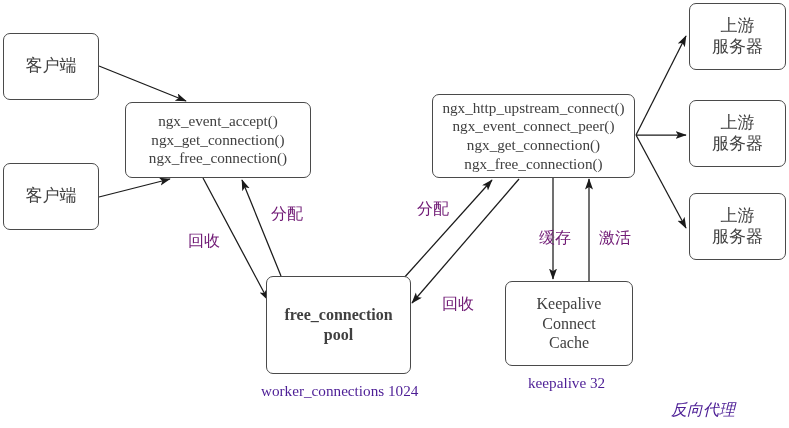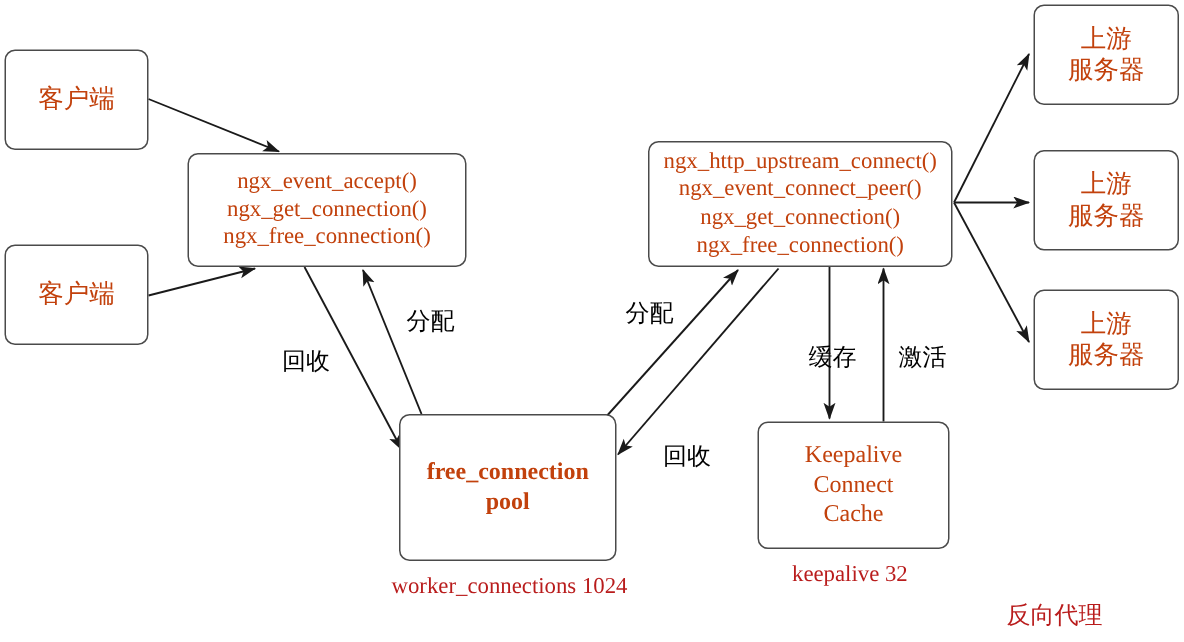--- a/index.html
+++ b/index.html
@@ -18,45 +18,45 @@
   .node {
     position: absolute;
     box-sizing: border-box;
     border: 1.3px solid #4a4a4a;
     border-radius: 7px;
     background: #ffffff;
     display: flex;
     align-items: center;
     justify-content: center;
     text-align: center;
-    color: #c2410c;
+    color: #404040;
     line-height: 1.22;
     white-space: pre-line;
   }
   .node.cjk {
     font-size: 17px;
   }
   .node.code {
     font-size: 15.2px;
   }
   .node.mixed {
     font-size: 16px;
   }
   .edge-label {
     position: absolute;
-    color: #000000;
+    color: #701a75;
     font-size: 15px;
     white-space: nowrap;
   }
   .edge-label.cjk {
     font-size: 16px;
   }
   .caption {
     position: absolute;
-    color: #b91c1c;
+    color: #4c1d95;
     font-size: 15.2px;
     white-space: nowrap;
   }
   .caption.cjk {
     font-size: 16px;
   }
   svg.wires {
     position: absolute;
     left: 0;
     top: 0;
@@ -154,15 +154,15 @@
   <div class="edge-label cjk" style="left:442px; top:294px;">回收</div>
 
   <div class="edge-label cjk" style="left:539px; top:228px;">缓存</div>
 
   <div class="edge-label cjk" style="left:599px; top:228px;">激活</div>
 
   <div class="caption" style="left:261px; top:382px;">worker_connections 1024</div>
 
   <div class="caption" style="left:528px; top:374px;">keepalive 32</div>
 
-  <div class="caption cjk" style="left:671px; top:400px;">反向代理</div>
+  <div class="caption cjk" style="left:671px; top:400px;font-style:italic;">反向代理</div>
 
 </div>
 
 </body></html>

